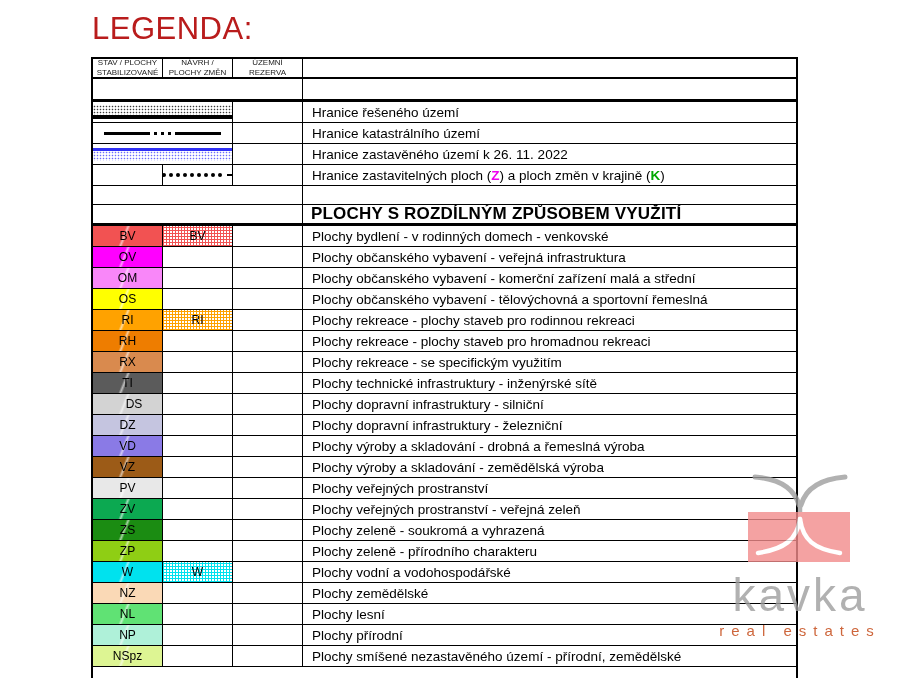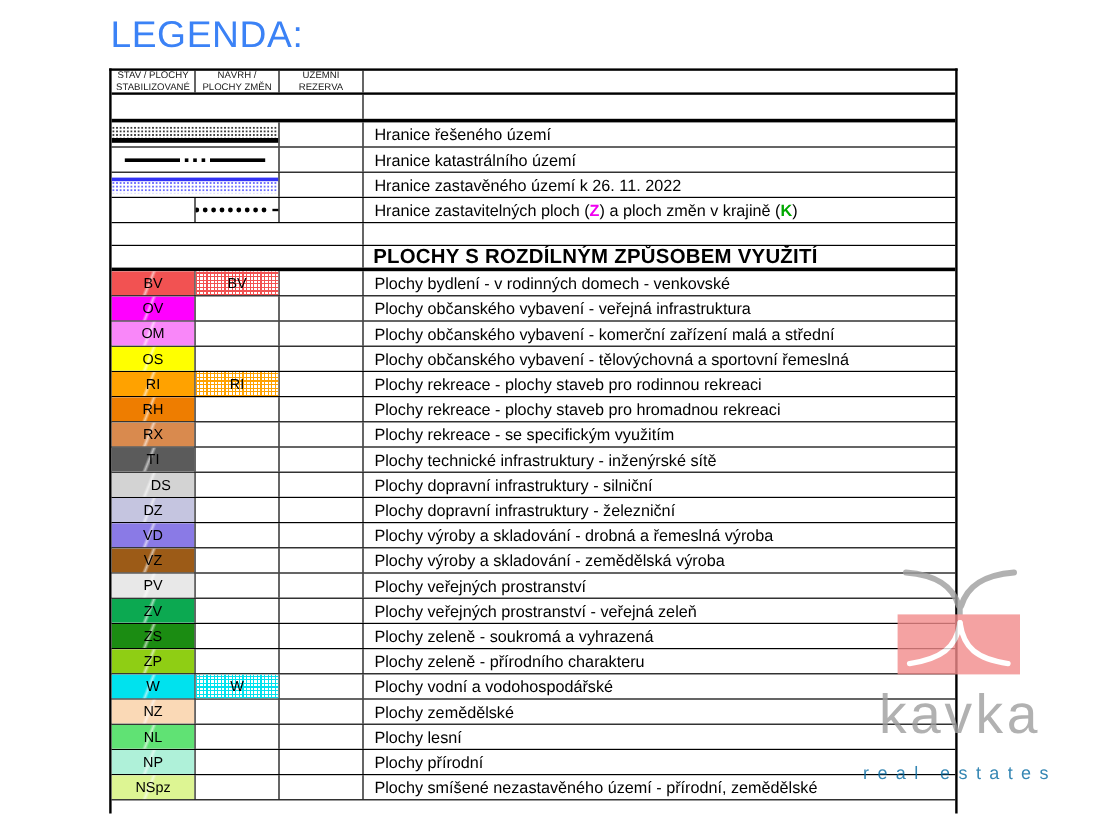--- a/index.html
+++ b/index.html
@@ -6,21 +6,21 @@
   html, body { margin: 0; padding: 0; }
   body {
     width: 915px; height: 678px;
     overflow: hidden; position: relative;
     background: #ffffff;
     font-family: "Liberation Sans", "DejaVu Sans", sans-serif;
     color: #000;
   }
   #title {
     position: absolute; left: 92px; top: 11px;
-    font-size: 31px; letter-spacing: .5px; color: #3b82f6;
+    font-size: 31px; letter-spacing: .5px; color: #b91c1c;
   }
   #table {
     position: absolute; left: 91px; top: 57px;
     width: 707px; height: 625px;
     border: 2px solid #000; border-bottom: 0;
     background: transparent;
   }
   .row { display: flex; width: 100%; border-bottom: 1px solid #000; }
   .row.colhead  { height: 20px; border-bottom-width: 2px; }
   .row.sechead1 { height: 23px; border-bottom-width: 3px; }
@@ -71,21 +71,21 @@
     position: absolute; left: 700px; top: 455px; width: 200px;
     opacity: .8; text-align: center; pointer-events: none;
   }
   #logo svg { display: block; }
   #brand {
     font-size: 46px; line-height: 1; letter-spacing: 3px;
     color: #9e9e9e; margin-top: 7px;
   }
   #tagline {
     font-size: 15px; letter-spacing: 7px;
-    color: #0369a1; margin-top: 18px; white-space: nowrap;
+    color: #c2410c; margin-top: 4px; white-space: nowrap;
   }
 </style>
 </head>
 <body>
 
 <div id="title">LEGENDA:</div>
 
 <div id="table">
     <div class="row colhead">
       <div class="c c1 colheader-cell">

